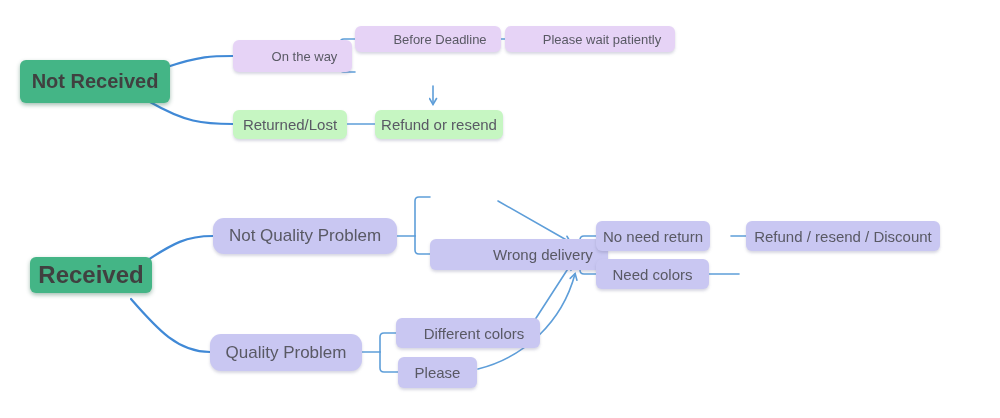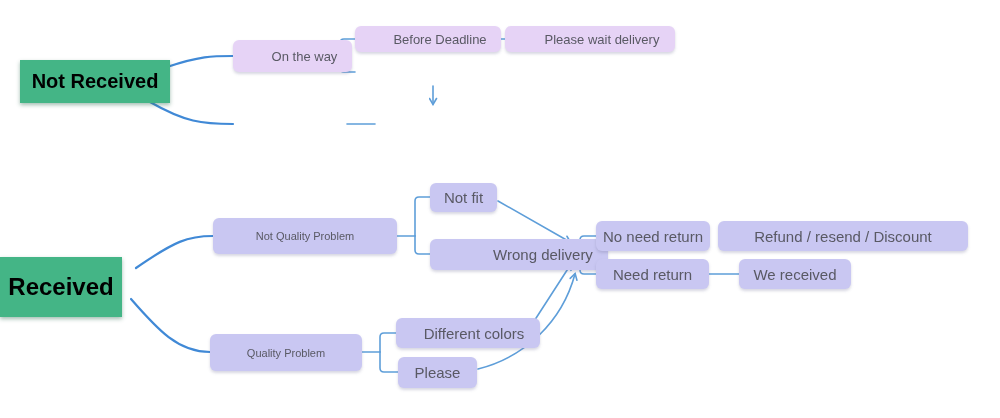--- a/index.html
+++ b/index.html
@@ -10,29 +10,29 @@
   .edges{position:absolute;left:0;top:0;width:1000px;height:418px;}
   .edges path{fill:none;stroke:var(--connector-blue);stroke-width:1.6;stroke-linecap:round;}
   .edges path.thick{stroke:var(--connector-strong);stroke-width:2.2;}
   .node{
     position:absolute;display:flex;align-items:center;justify-content:center;
     border-radius:6px;color:var(--text-dark);
     box-shadow:0 2px 3px rgba(110,110,150,0.28);
     white-space:nowrap;cursor:default;
   }
   .root{
-    background:var(--root-green);color:#000000;font-weight:600;border-radius:0;
+    background:var(--root-green);color:#404040;font-weight:600;border-radius:6px;
     box-shadow:0 2px 4px rgba(50,110,85,0.45);
   }
   .lavender{background:var(--lavender);padding-left:24px;}
   .lightgreen{background:var(--light-green);}
   .periwinkle{background:var(--periwinkle);}
   .fs13{font-size:13px;}
   .fs15{font-size:15px;}
-  .fs17{font-size:11px;}
+  .fs17{font-size:17px;border-radius:11px;}
   .fs20{font-size:20px;}
   .fs24{font-size:24px;}
 </style>
 </head>
 <body>
 
 <div class="canvas">
 
   <svg class="edges" viewBox="0 0 1000 418">
     <defs>
@@ -71,50 +71,50 @@
   <div class="node root fs20" style="left:20px;top:60px;width:150px;height:43px;">
     <span>Not Received</span>
   </div>
   <div class="node lavender fs13" style="left:233px;top:40px;width:95px;height:32px;">
     <span>On the way</span>
   </div>
   <div class="node lavender fs13" style="left:355px;top:26px;width:122px;height:26px;">
     <span>Before Deadline</span>
   </div>
   <div class="node lavender fs13" style="left:505px;top:26px;width:146px;height:26px;">
-    <span>Please wait delivery</span>
+    <span>Please wait patiently</span>
+  </div>
+  <div class="node lightgreen fs15" style="left:233px;top:110px;width:114px;height:29px;">
+    <span>Returned/Lost</span>
+  </div>
+  <div class="node lightgreen fs15" style="left:375px;top:110px;width:128px;height:29px;">
+    <span>Refund or resend</span>
   </div>
 
-  <div class="node root fs24" style="left:0;top:257px;width:122px;height:60px;">
+  <div class="node root fs24" style="left:30px;top:257px;width:122px;height:36px;">
     <span>Received</span>
   </div>
   <div class="node periwinkle fs17" style="left:213px;top:218px;width:184px;height:36px;">
     <span>Not Quality Problem</span>
   </div>
   <div class="node periwinkle fs17" style="left:210px;top:334px;width:152px;height:37px;">
     <span>Quality Problem</span>
-  </div>
-  <div class="node periwinkle fs15" style="left:430px;top:183px;width:67px;height:29px;">
-    <span>Not fit</span>
   </div>
   <div class="node periwinkle fs15" style="left:430px;top:239px;width:130px;height:31px;padding-left:48px;">
     <span>Wrong delivery</span>
   </div>
   <div class="node periwinkle fs15" style="left:396px;top:318px;width:132px;height:30px;padding-left:12px;">
     <span>Different colors</span>
   </div>
   <div class="node periwinkle fs15" style="left:398px;top:357px;width:79px;height:31px;">
     <span>Please</span>
   </div>
   <div class="node periwinkle fs15" style="left:596px;top:221px;width:114px;height:30px;">
     <span>No need return</span>
   </div>
   <div class="node periwinkle fs15" style="left:596px;top:259px;width:113px;height:30px;">
-    <span>Need return</span>
+    <span>Need colors</span>
   </div>
-  <div class="node periwinkle fs15" style="left:718px;top:221px;width:250px;height:30px;">
+  <div class="node periwinkle fs15" style="left:746px;top:221px;width:194px;height:30px;">
     <span>Refund / resend / Discount</span>
-  </div>
-  <div class="node periwinkle fs15" style="left:739px;top:259px;width:112px;height:30px;">
-    <span>We received</span>
   </div>
 
 </div>
 
 </body></html>

